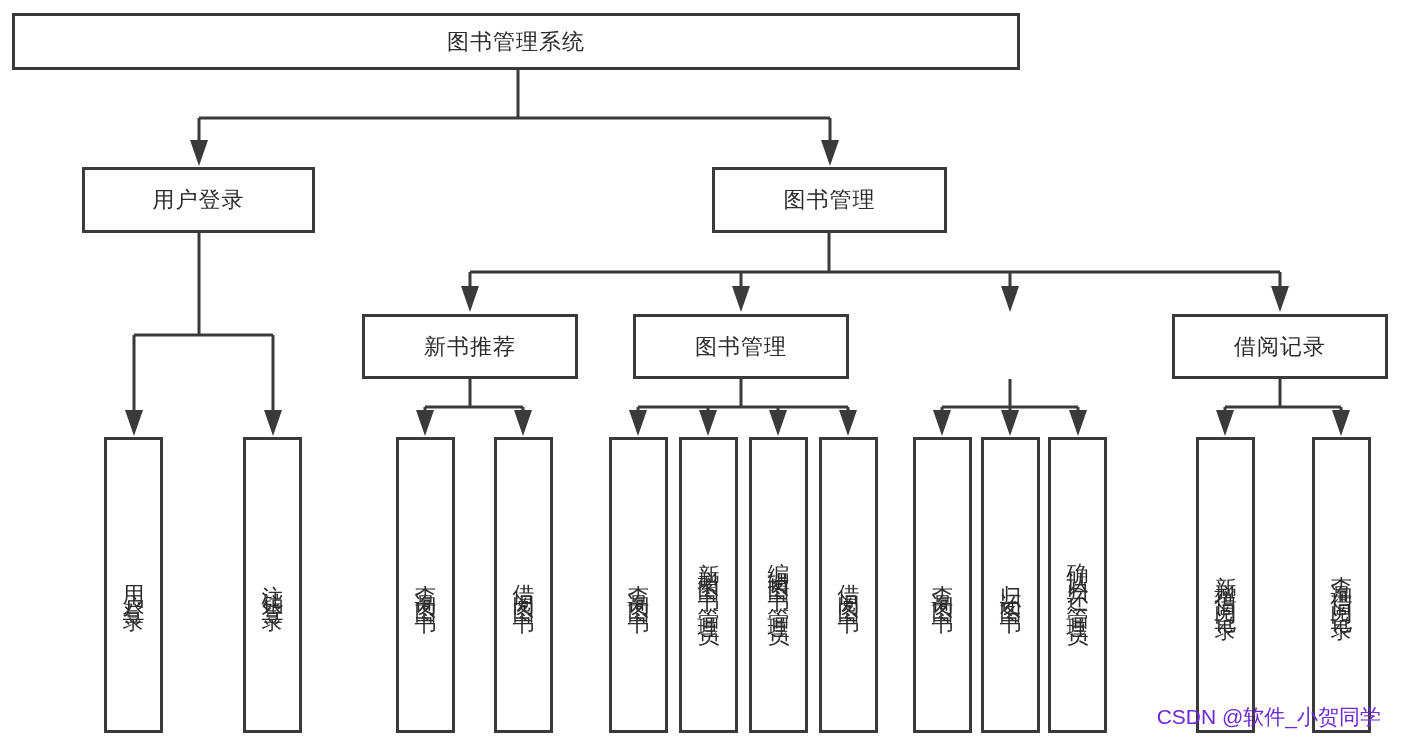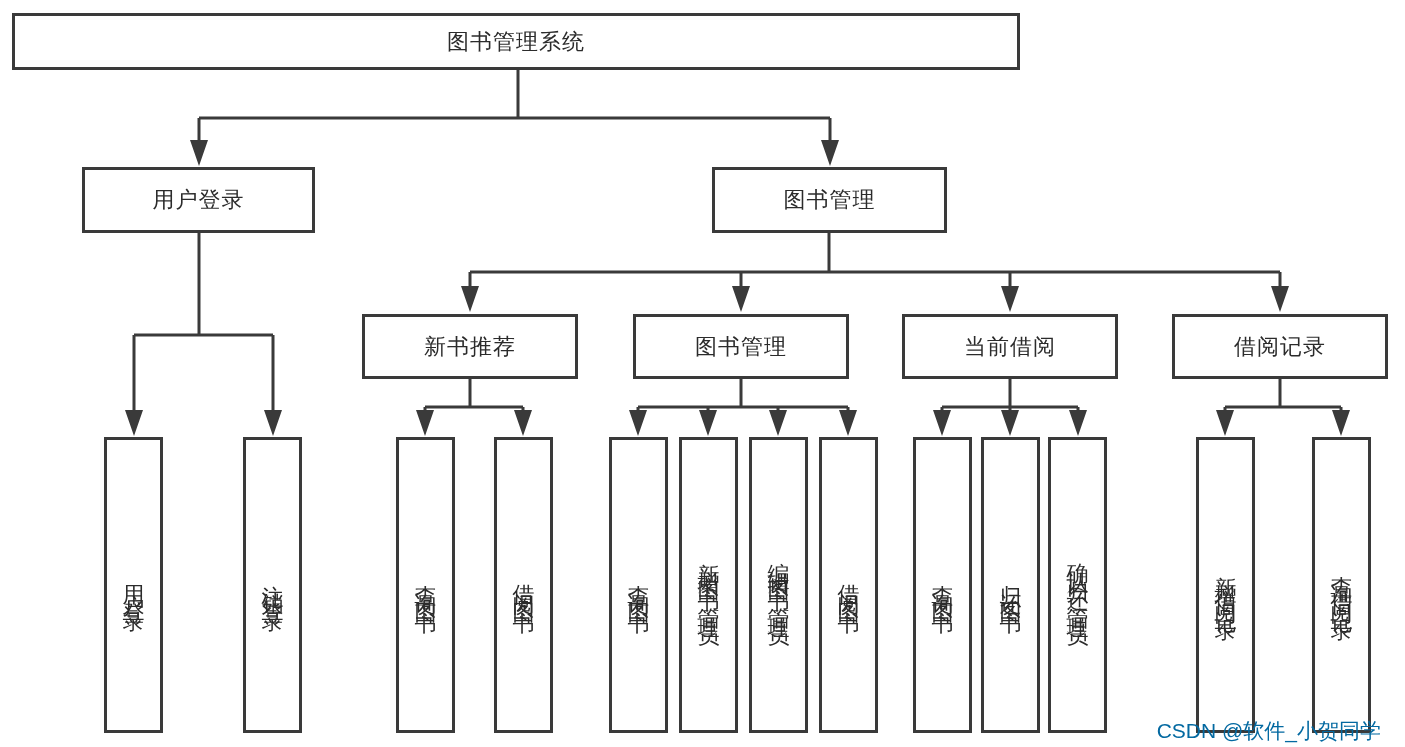--- a/index.html
+++ b/index.html
@@ -40,23 +40,23 @@
   .vbox span {
     writing-mode:vertical-rl;
     text-orientation:mixed;
     font-size:22px;
     line-height:1;
     letter-spacing:9px;
     color:#2b2b2b;
   }
   .watermark {
     position:absolute;
-    right:8px; bottom:2px;
+    right:8px; bottom:16px;
     font-size:21px;
-    color:#0369a1;
+    color:#6d28d9;
     z-index:5;
     white-space:nowrap;
   }
 </style>
 </head>
 <body>
 
 <div class="canvas">
 
   <svg class="connectors" viewBox="0 0 1405 747" xmlns="http://www.w3.org/2000/svg">
@@ -114,23 +114,20 @@
   <div class="hbox" style="left:712px; top:167px; width:235px; height:66px">
     <span>图书管理</span>
   </div>
 
   <div class="hbox" style="left:362px; top:314px; width:216px; height:65px">
     <span>新书推荐</span>
   </div>
   <div class="hbox" style="left:633px; top:314px; width:216px; height:65px">
     <span>图书管理</span>
   </div>
-  <div class="hbox" style="left:902px; top:314px; width:216px; height:65px">
-    <span>当前借阅</span>
-  </div>
   <div class="hbox" style="left:1172px; top:314px; width:216px; height:65px">
     <span>借阅记录</span>
   </div>
 
   <div class="vbox" style="left:104px; top:437px; width:59px; height:296px">
     <span>用户登录</span>
   </div>
   <div class="vbox" style="left:243px; top:437px; width:59px; height:296px">
     <span>注销登录</span>
   </div>

